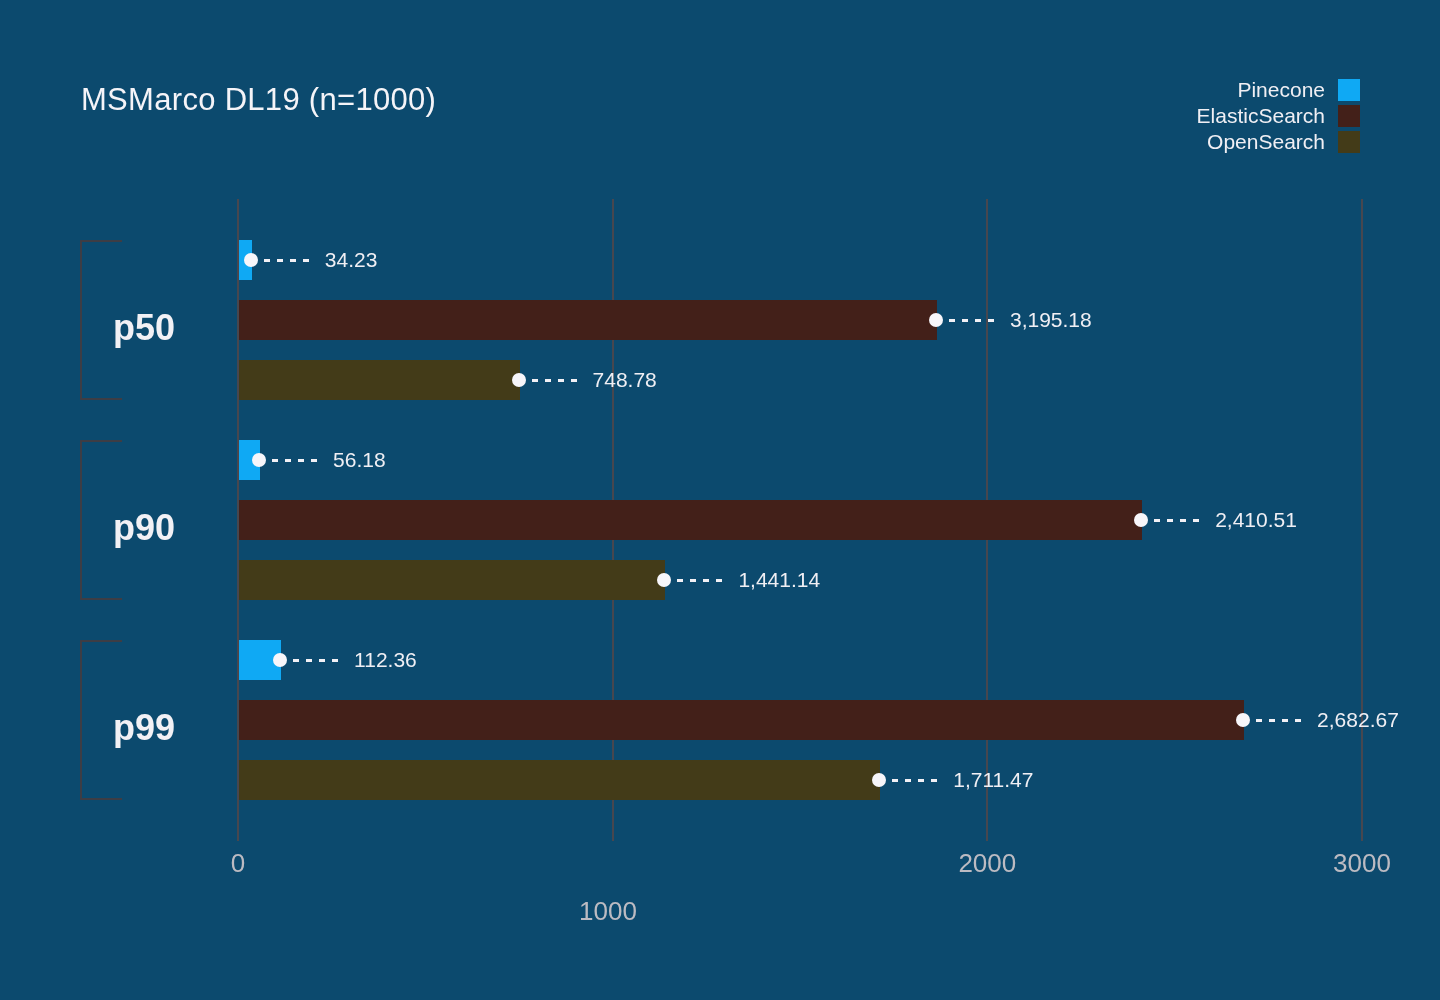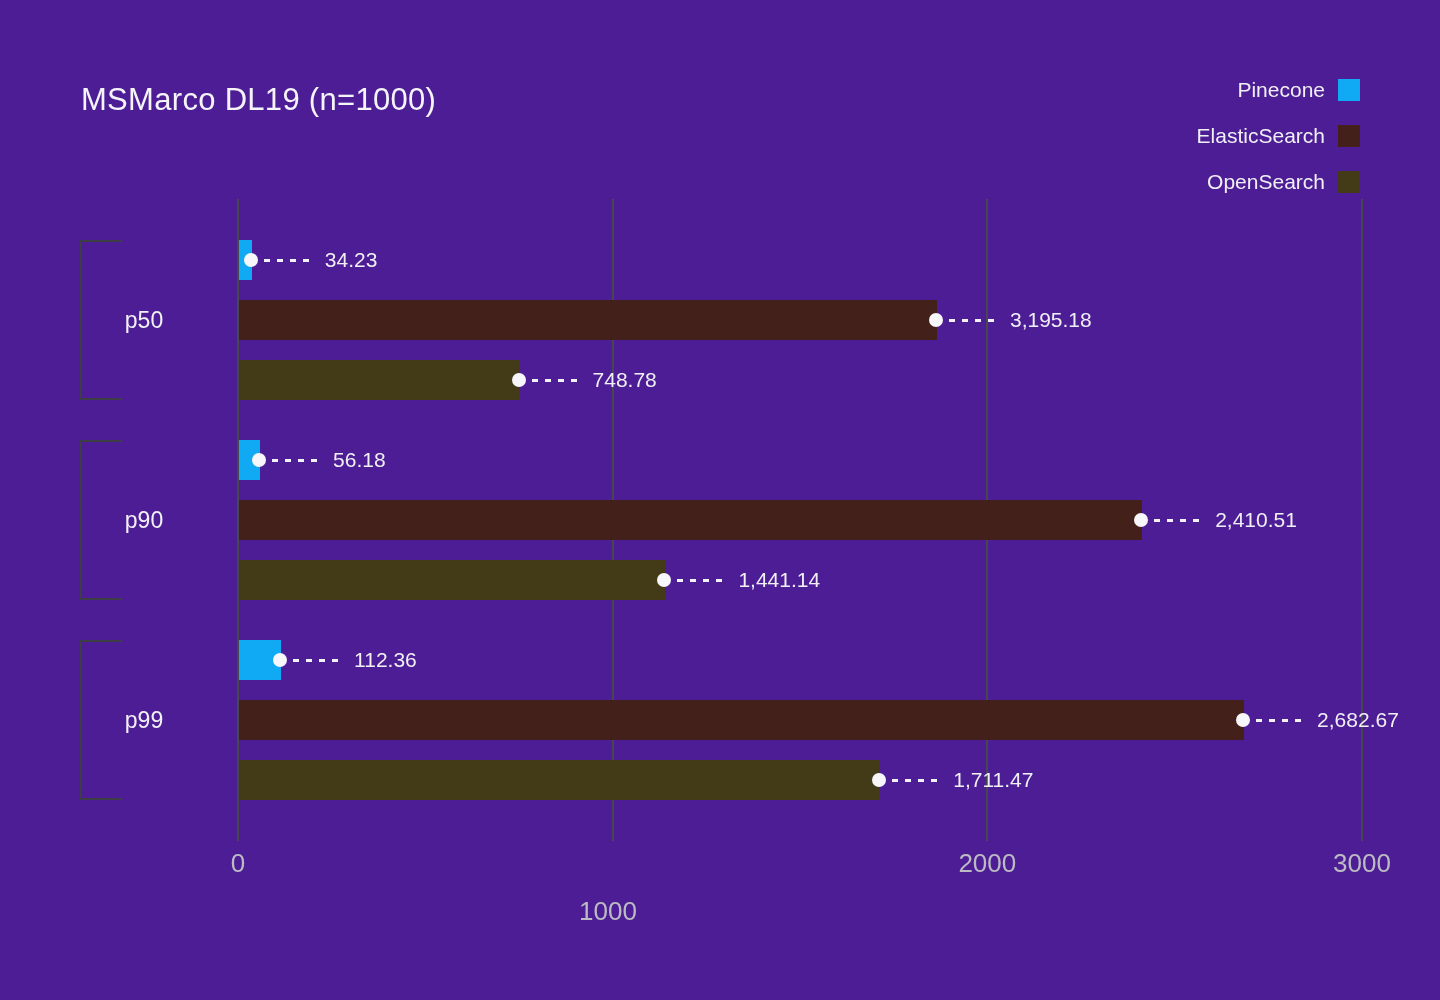--- a/index.html
+++ b/index.html
@@ -4,39 +4,39 @@
 <style>
   html, body { margin: 0; padding: 0; }
   body {
     font-family: "Liberation Sans", sans-serif;
     background: #0e0e10;
   }
   .canvas {
     position: relative;
     width: 1440px;
     height: 1000px;
-    background: #4c1d95;
+    background: #0c4a6e;
     overflow: hidden;
   }
   .chart-title {
     position: absolute;
     left: 81px;
     top: 82px;
     font-size: 31px;
     font-weight: 500;
     letter-spacing: 0.3px;
     color: #f5f4f8;
   }
   .legend {
     position: absolute;
     top: 79px;
     right: 80px;
     display: flex;
     flex-direction: column;
-    gap: 24px;
+    gap: 4px;
   }
   .legend-row {
     display: flex;
     align-items: center;
     justify-content: flex-end;
     gap: 13px;
     height: 22px;
   }
   .legend-label {
     font-size: 21px;
@@ -90,24 +90,25 @@
     left: 80px;
     width: 42px;
     height: 160px;
     border-left: 2px solid #3d3d45;
     border-top: 2px solid #3d3d45;
     border-bottom: 2px solid #3d3d45;
     box-sizing: border-box;
   }
   .category-label {
     position: absolute;
-    font-size: 23px;
-    font-weight: 400;
+    font-size: 36px;
+    font-weight: 700;
     color: #f2f1f5;
     transform: translate(-50%, -50%);
+    margin-top: 8px;
   }
   .x-tick-label {
     position: absolute;
     top: 848px;
     font-size: 26px;
     color: #bcbbc2;
     transform: translateX(-50%);
   }
   .x-axis-label {
     position: absolute;

